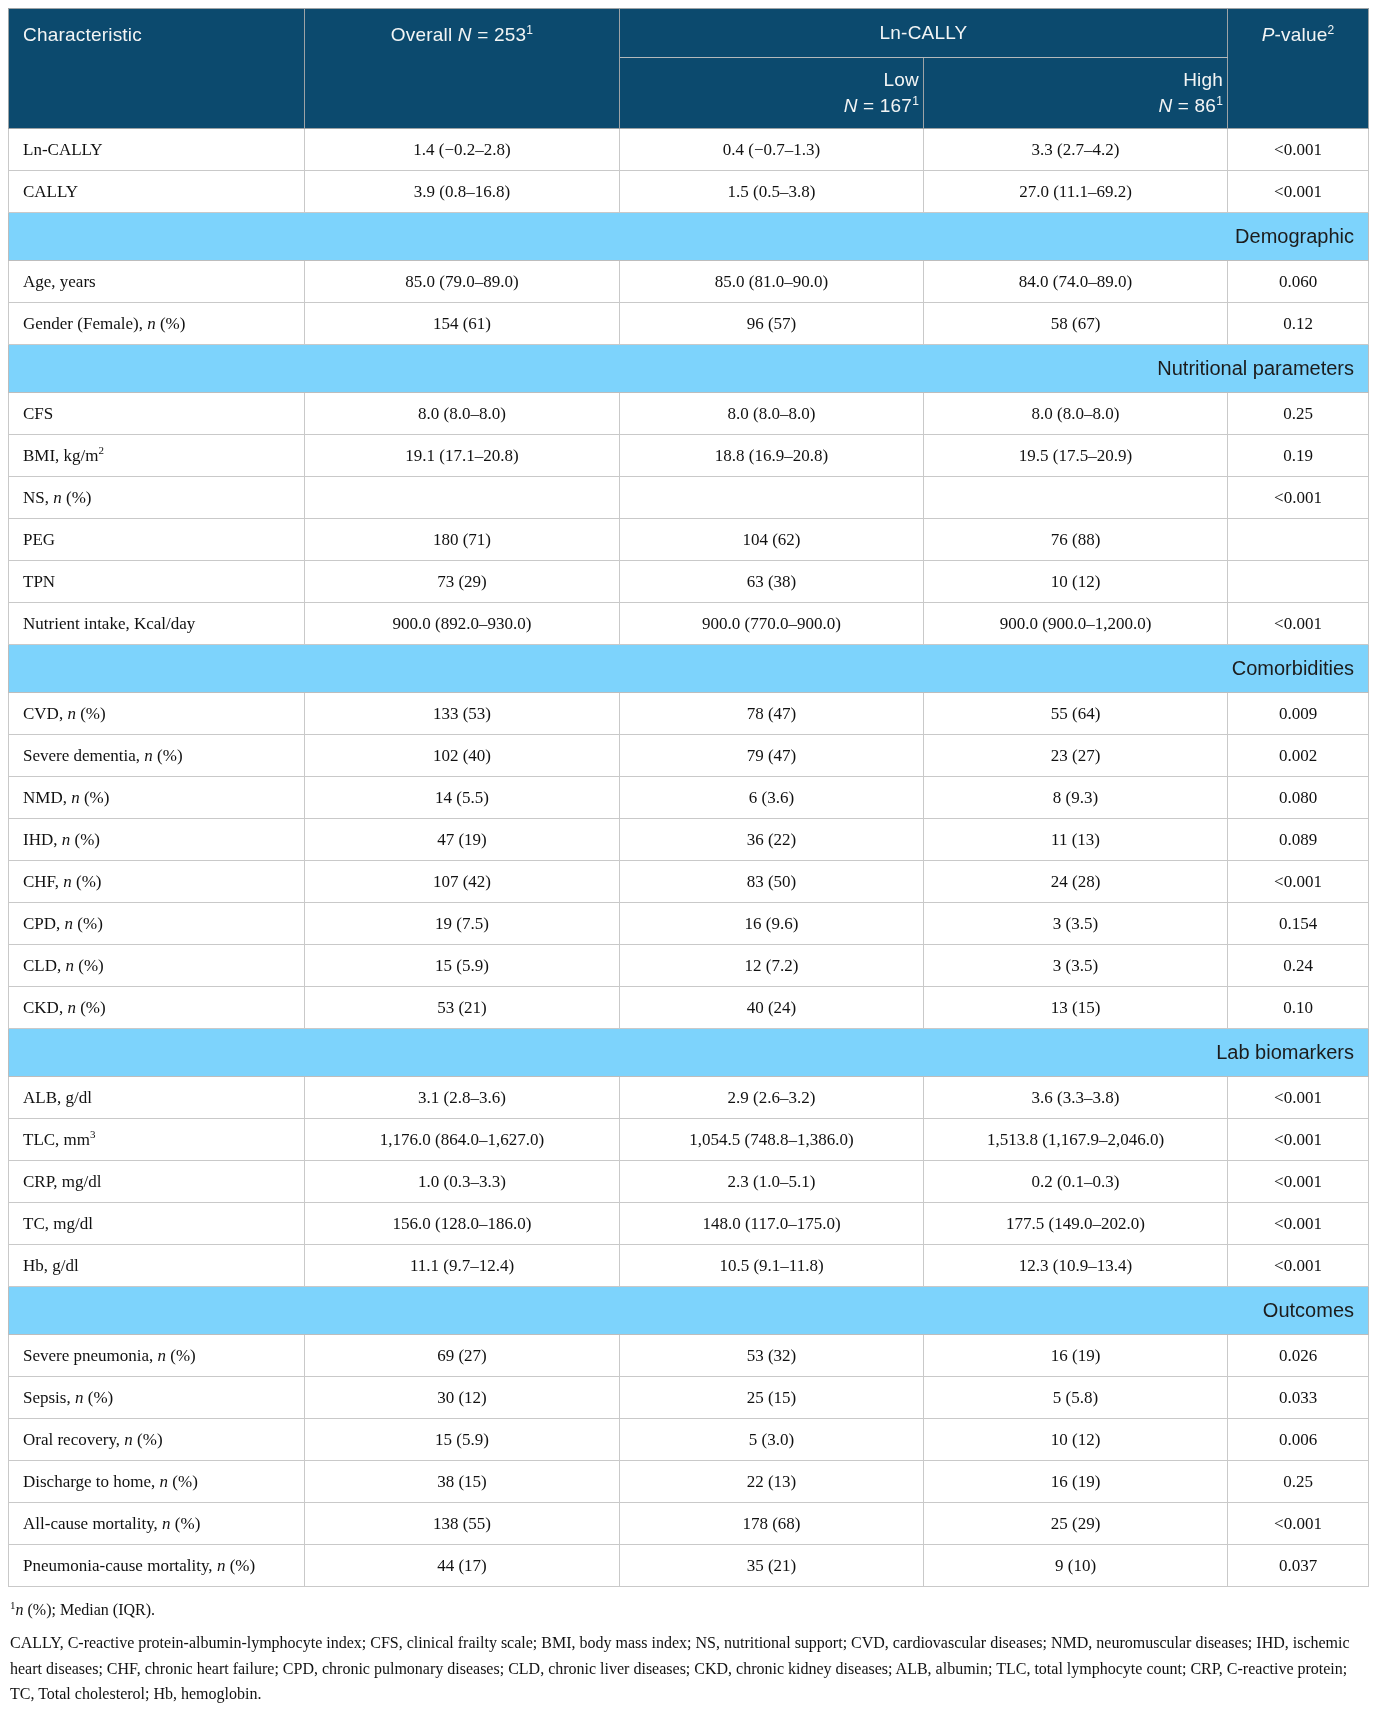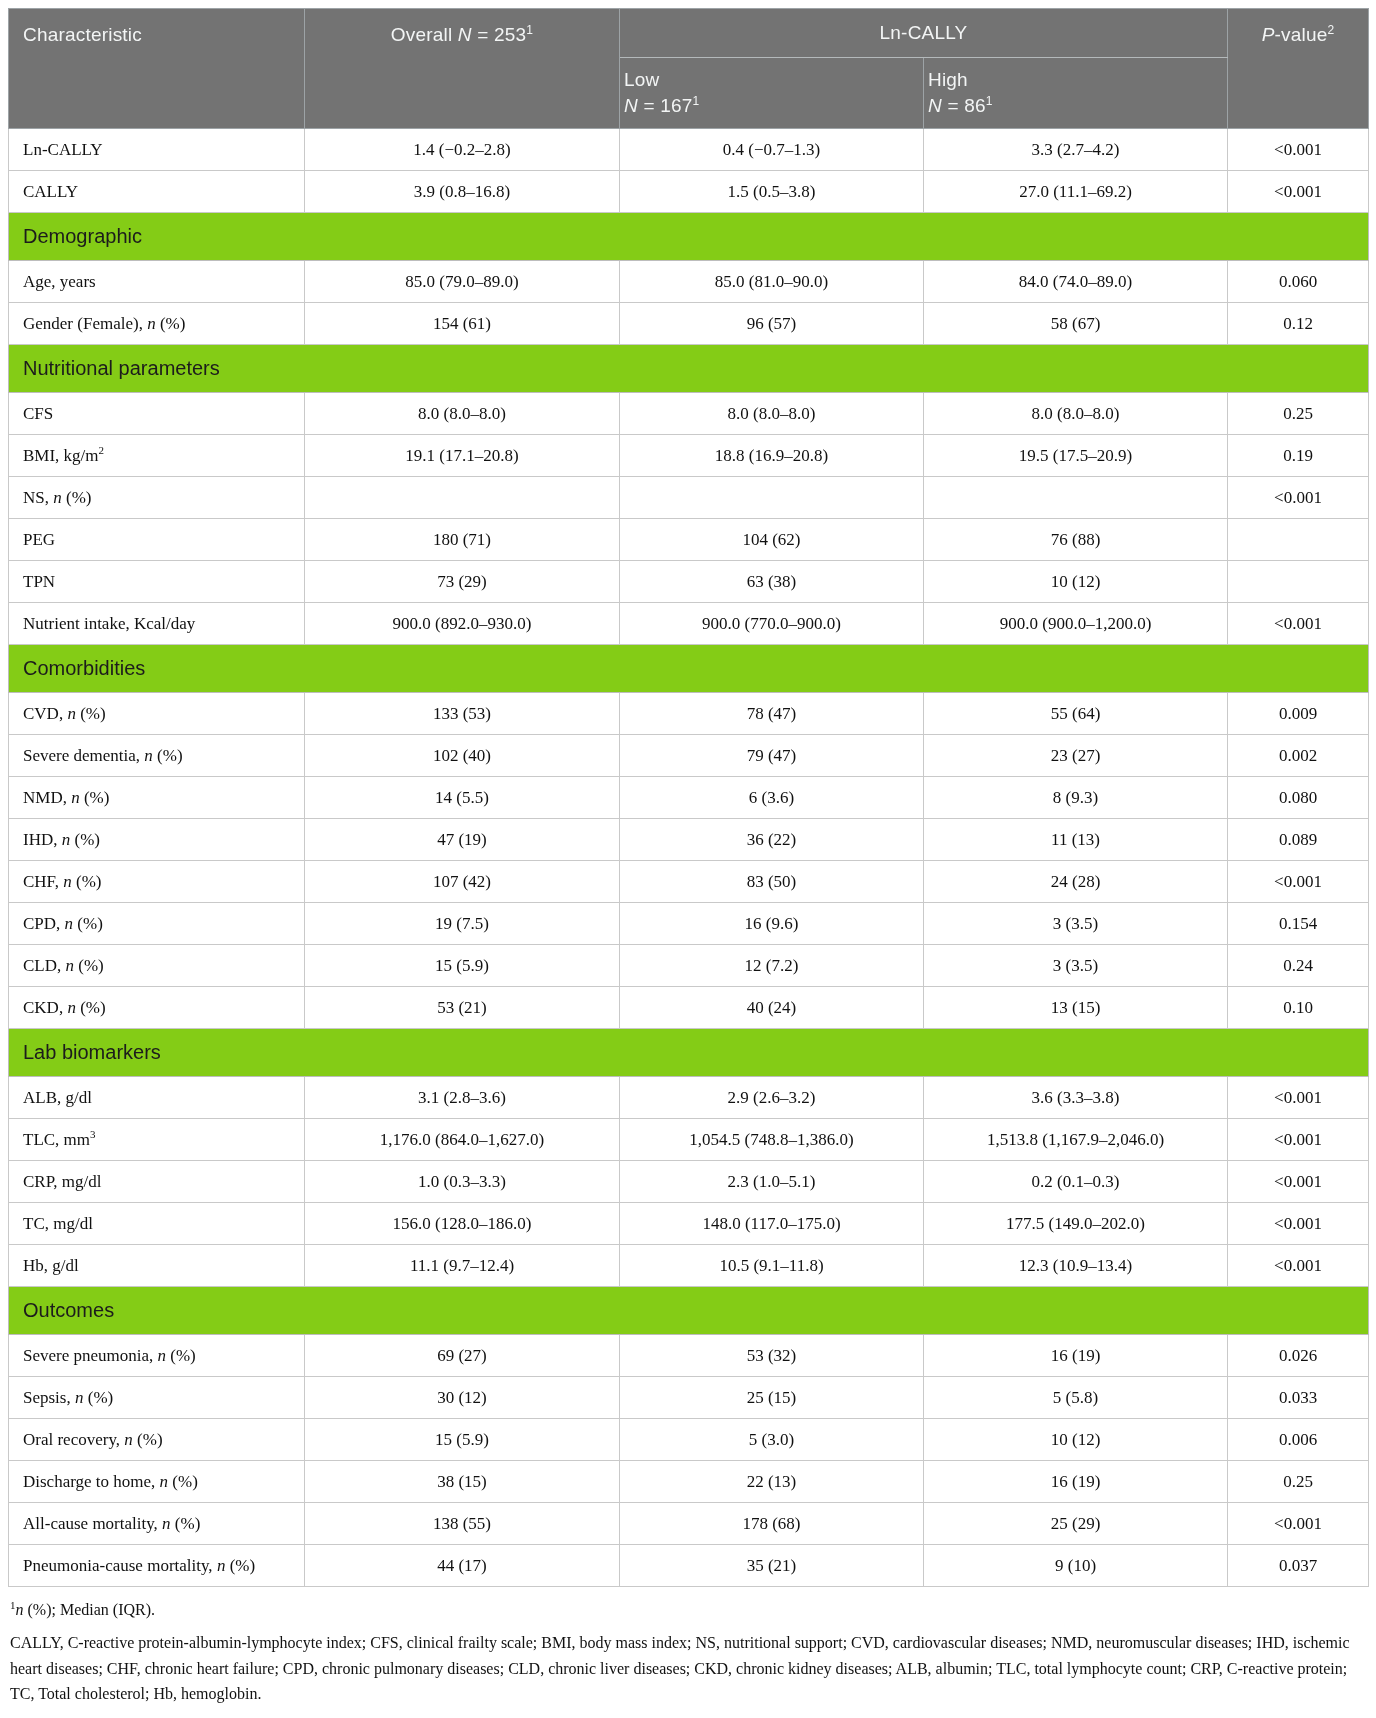--- a/index.html
+++ b/index.html
@@ -14,21 +14,21 @@
     padding: 8px 8px 0 8px;
     background: #ffffff;
   }
   table.char-table {
     width: 1360px;
     border-collapse: collapse;
     table-layout: fixed;
   }
   
   thead th {
-    background: #737373;
+    background: #0c4a6e;
     color: #f3f5f5;
     font-family: "Liberation Sans", sans-serif;
     font-weight: 400;
     font-size: 19px;
     border: 1px solid #9da3a6;
     letter-spacing: 0.2px;
   }
   th.th-char {
     text-align: left;
     vertical-align: top;
@@ -40,21 +40,21 @@
     padding: 15px 4px 12px 4px;
   }
   th.th-group {
     text-align: center;
     vertical-align: middle;
     height: 48px;
     padding: 0;
     border-bottom: 1px solid #b4b9bb;
   }
   th.th-sub {
-    text-align: left;
+    text-align: right;
     vertical-align: middle;
     height: 66px;
     line-height: 1.35;
     padding: 2px 4px;
     font-size: 19px;
   }
   thead i { font-style: italic; }
   thead sup { font-size: 12px; line-height: 0; }
   
   tbody td {
@@ -69,25 +69,25 @@
     height: 42px;
   }
   td.value-cell {
     text-align: center;
     padding: 10px 6px;
     height: 42px;
   }
   td.label-cell i { font-style: italic; }
   td.label-cell sup { font-size: 11px; line-height: 0; }
   tr.section-row td.section-cell {
-    background: #84cc16;
+    background: #7dd3fc;
     font-family: "Liberation Sans", sans-serif;
     font-size: 20px;
     color: #1c1c1c;
-    text-align: left;
+    text-align: right;
     padding: 12px 14px;
     height: 47px;
     border: 1px solid #bdbdbd;
   }
   
   .footnotes {
     padding: 12px 2px 10px 2px;
     font-size: 16px;
     color: #111111;
   }

